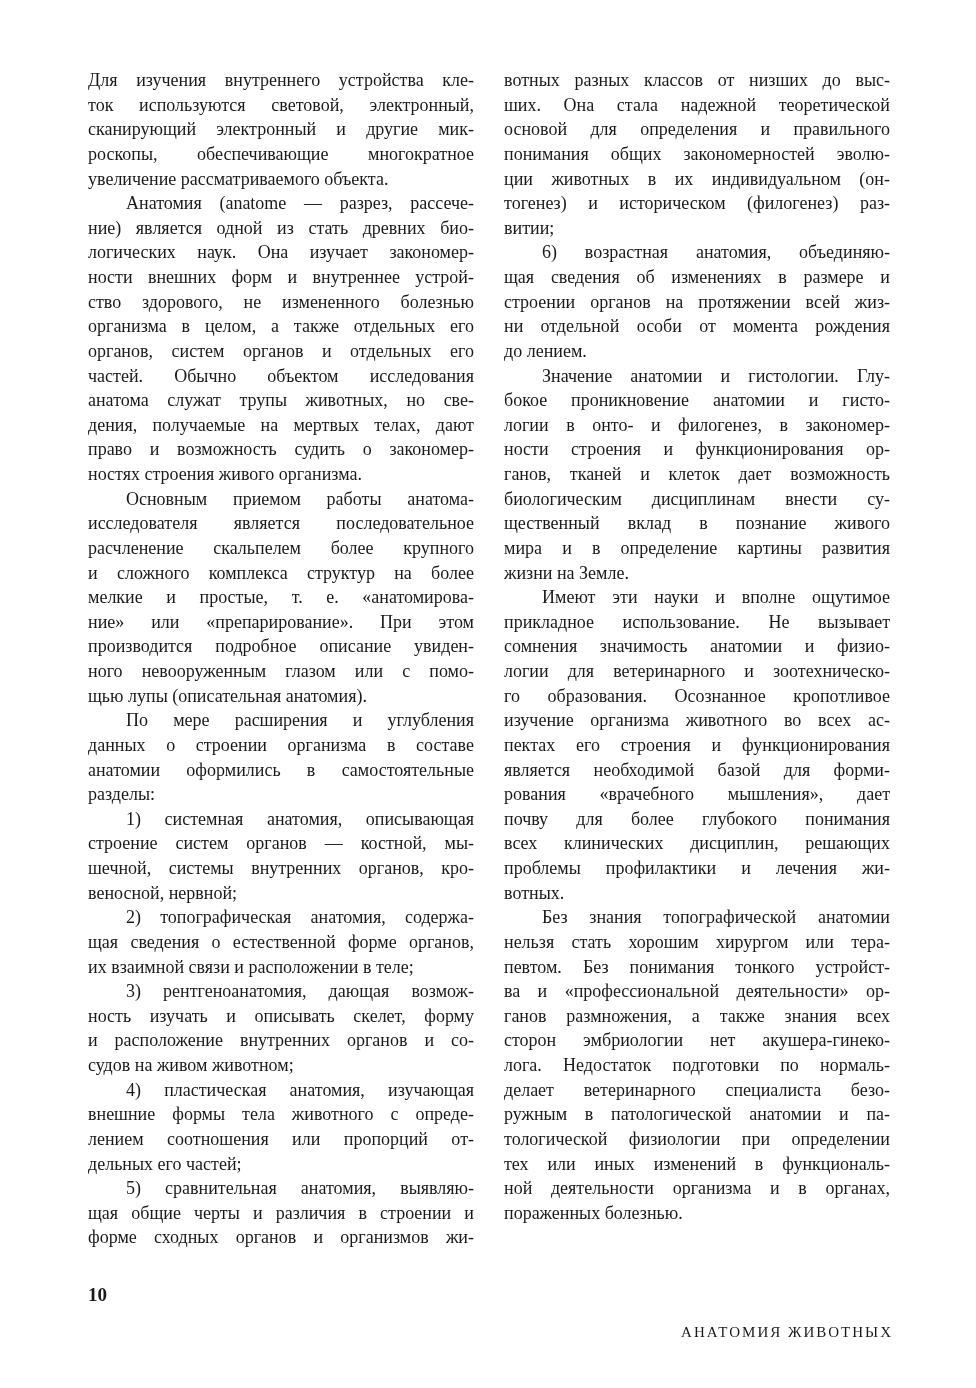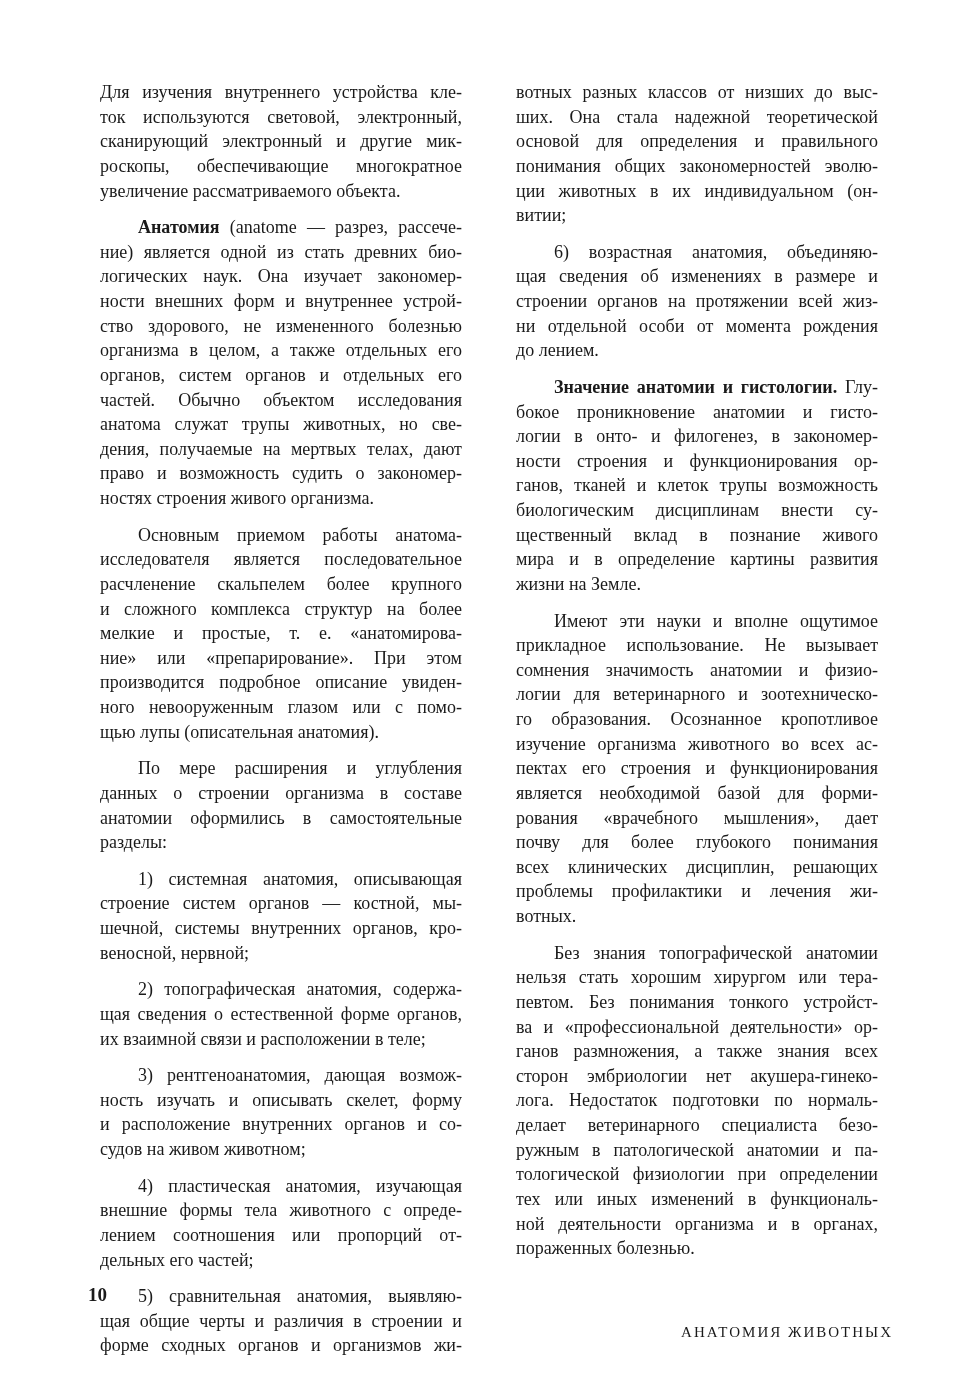--- a/index.html
+++ b/index.html
@@ -26,35 +26,35 @@
     top: 68px;
     width: 802px;
     display: flex;
     gap: 30px;
   }
   .column {
     width: 386px;
     font-size: 18px;
   }
   .paragraph {
-    margin: 12px;
+    margin: 0;
   }
   .line {
     line-height: 24.62px;
     text-align: justify;
     text-align-last: justify;
     white-space: normal;
   }
   .line.last {
     text-align-last: left;
   }
   .line.indent {
     text-indent: 38px;
   }
-  .b { font-weight: bold; }
+  .b { font-weight: normal; }
   .i { }
   .footer {
     position: absolute;
     left: 88px;
     width: 805px;
     top: 1284px;
     display: flex;
     justify-content: space-between;
     align-items: flex-start;
   }
@@ -141,35 +141,36 @@
           <div class="line"><span>форме сходных органов и организмов жи-</span></div>
         </div>
       </div>
     <div class="column">
         <div class="paragraph">
           <div class="line"><span>вотных разных классов от низших до выс-</span></div>
           <div class="line"><span>ших. Она стала надежной теоретической</span></div>
           <div class="line"><span>основой для определения и правильного</span></div>
           <div class="line"><span>понимания общих закономерностей </span><span class="i">эволю-</span></div>
           <div class="line"><span class="i">ции</span><span> животных в их индивидуальном (</span><span class="i">он-</span></div>
+          <div class="line"><span class="i">тогенез</span><span>) и историческом (</span><span class="i">филогенез</span><span>) раз-</span></div>
           <div class="line last"><span>витии;</span></div>
         </div>
         <div class="paragraph">
           <div class="line indent"><span>6) возрастная анатомия, объединяю-</span></div>
           <div class="line"><span>щая сведения об изменениях в размере и</span></div>
           <div class="line"><span>строении органов на протяжении всей жиз-</span></div>
           <div class="line"><span>ни отдельной особи от момента рождения</span></div>
           <div class="line last"><span>до лением.</span></div>
         </div>
         <div class="paragraph">
           <div class="line indent"><span class="b">Значение анатомии и гистологии.</span><span> Глу-</span></div>
           <div class="line"><span>бокое проникновение анатомии и гисто-</span></div>
           <div class="line"><span>логии в онто- и филогенез, в закономер-</span></div>
           <div class="line"><span>ности строения и функционирования ор-</span></div>
-          <div class="line"><span>ганов, тканей и клеток трупы возможность</span></div>
+          <div class="line"><span>ганов, тканей и клеток дает возможность</span></div>
           <div class="line"><span>биологическим дисциплинам внести су-</span></div>
           <div class="line"><span>щественный вклад в познание живого</span></div>
           <div class="line"><span>мира и в определение картины развития</span></div>
           <div class="line last"><span>жизни на Земле.</span></div>
         </div>
         <div class="paragraph">
           <div class="line indent"><span>Имеют эти науки и вполне ощутимое</span></div>
           <div class="line"><span>прикладное использование. Не вызывает</span></div>
           <div class="line"><span>сомнения значимость анатомии и физио-</span></div>
           <div class="line"><span>логии для ветеринарного и зоотехническо-</span></div>

